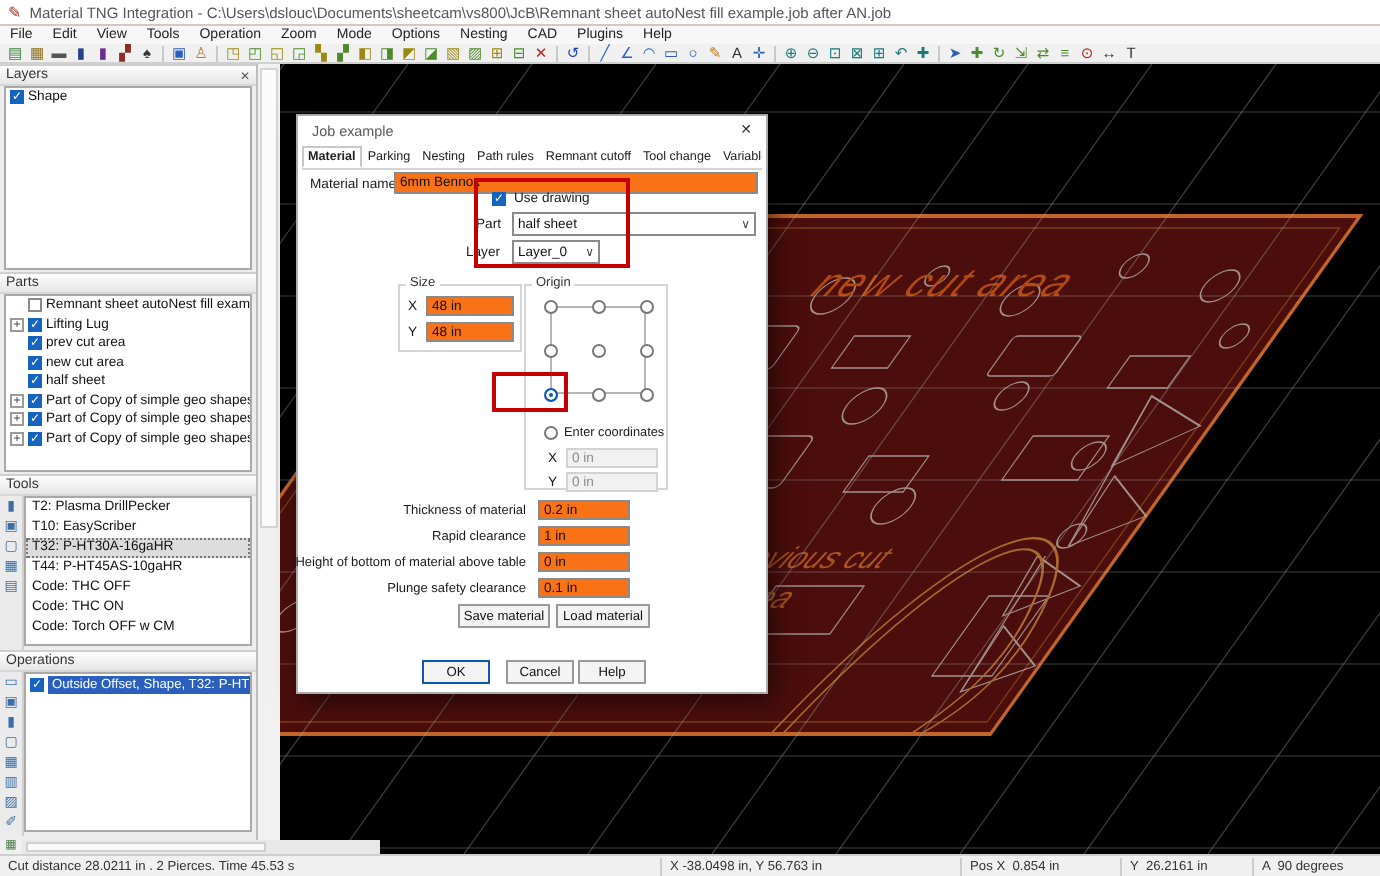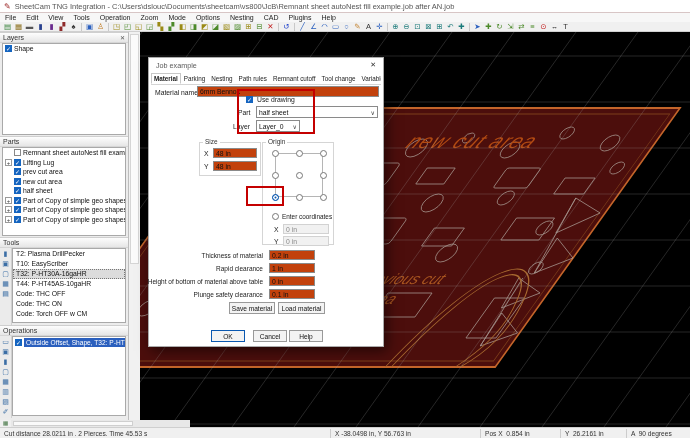--- a/index.html
+++ b/index.html
@@ -55,41 +55,41 @@
 
   
   .dlg{position:absolute;left:148px;top:57px;width:236px;height:290px;background:#fff;border:1px solid #ababab;box-shadow:3px 4px 12px rgba(0,0,0,0.55);z-index:4;}
   .dtitle{height:14px;display:flex;align-items:center;padding:0 7px;font-size:7.2px;color:#5a5a5a;}
   .dtitle .x{margin-left:auto;color:#333;font-size:7px;}
   .dtabs{position:absolute;left:2px;top:14px;right:2px;height:13px;display:flex;align-items:flex-end;border-bottom:1px solid #d5d5d5;font-size:6.3px;color:#222;white-space:nowrap;overflow:hidden;}
   .tab{padding:1px 2px;border:1px solid transparent;}
   .tab.active{background:#fff;border:1px solid #c8c8c8;border-bottom:1px solid #fff;font-weight:bold;}
   .lbl{position:absolute;font-size:6.8px;color:#1a1a1a;white-space:nowrap;}
   .rlbl{position:absolute;font-size:6.5px;color:#1a1a1a;white-space:nowrap;}
-  .tin{position:absolute;height:11px;border:1px solid #8a8a8a;background:#c2410c;font-size:6.8px;font-family:"Liberation Sans",sans-serif;color:#111;padding:0 2px;}
+  .tin{position:absolute;height:11px;border:1px solid #8a8a8a;background:#f97316;font-size:6.8px;font-family:"Liberation Sans",sans-serif;color:#111;padding:0 2px;}
   .tin.gray{background:#f1f1f1;border-color:#d2d2d2;color:#8a8a8a;}
   .combo{position:absolute;height:12px;border:1px solid #8a8a8a;background:#fff;font-size:6.8px;color:#111;display:flex;align-items:center;padding:0 2px;}
   .combo .chev{margin-left:auto;font-size:6px;color:#444;}
   .gbox{position:absolute;border:1px solid #d5d5d5;}
   .legend{position:absolute;font-size:6.5px;color:#333;background:#fff;padding:0 2px;}
   .radio{position:absolute;width:7px;height:7px;border:1px solid #777;border-radius:50%;background:#fff;}
   .radio.sel{background:#0a58b0;border-color:#0a58b0;box-shadow:inset 0 0 0 1.5px #fff;}
   .olines{position:absolute;left:5px;top:5px;width:48px;height:44px;border:1px solid #b5b5b5;}
   .btn{position:absolute;height:12px;border:1px solid #999;background:#f3f3f3;font-size:6.6px;color:#111;text-align:center;line-height:11px;}
   .btn.def{border:1px solid #0a58b0;}
   .anno{position:absolute;border:2px solid #c40000;z-index:5;pointer-events:none;}
 </style>
 </head>
 <body>
 
 <div id="app">
 
   <div class="titlebar">
     <span class="appico">✎</span>
-    <span>SheetCam TNG Integration - C:\Users\dslouc\Documents\sheetcam\vs800\JcB\Remnant sheet autoNest fill example.job after AN.job</span>
+    <span>Material TNG Integration - C:\Users\dslouc\Documents\sheetcam\vs800\JcB\Remnant sheet autoNest fill example.job after AN.job</span>
   </div>
 
   <div class="menubar">
     <span>File</span>
     <span>Edit</span>
     <span>View</span>
     <span>Tools</span>
     <span>Operation</span>
     <span>Zoom</span>
     <span>Mode</span>

